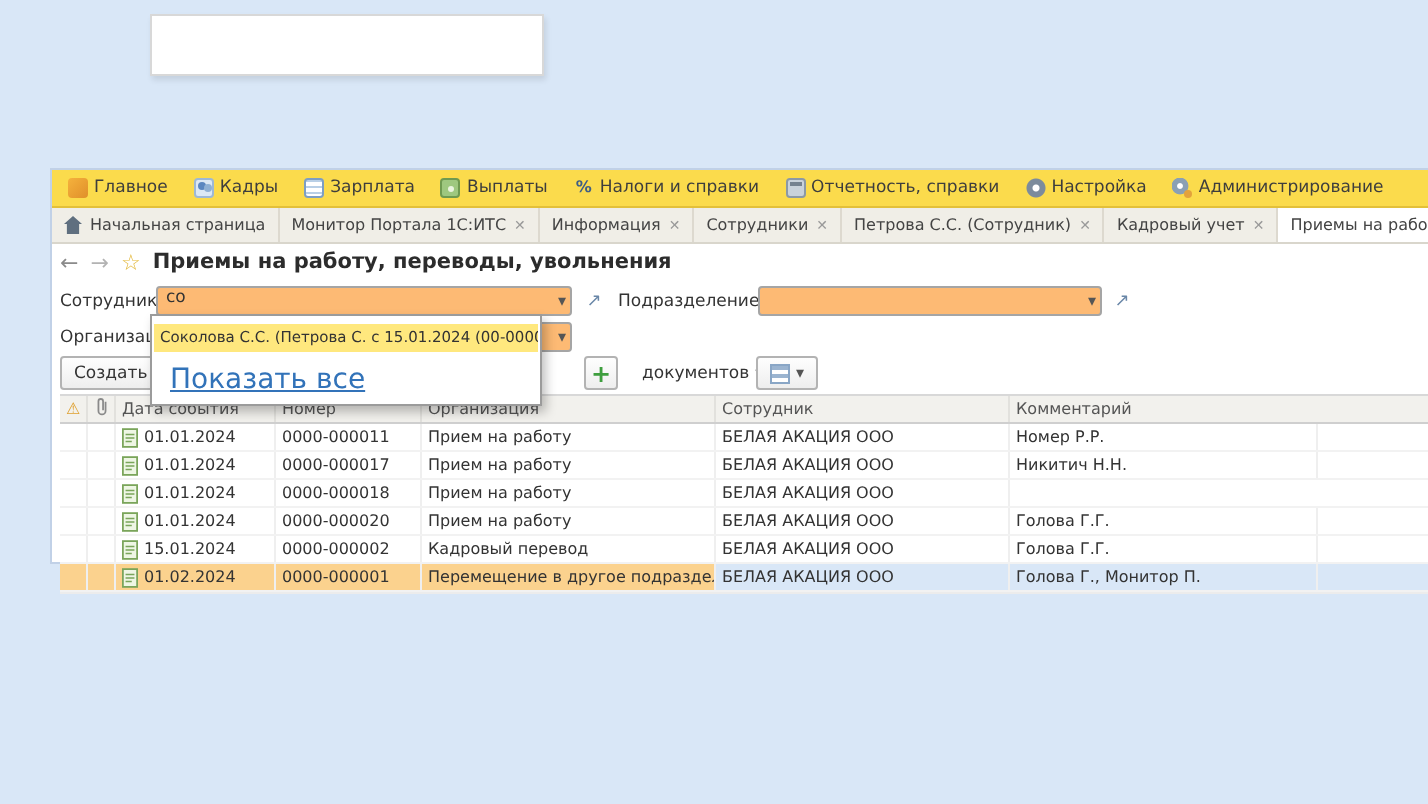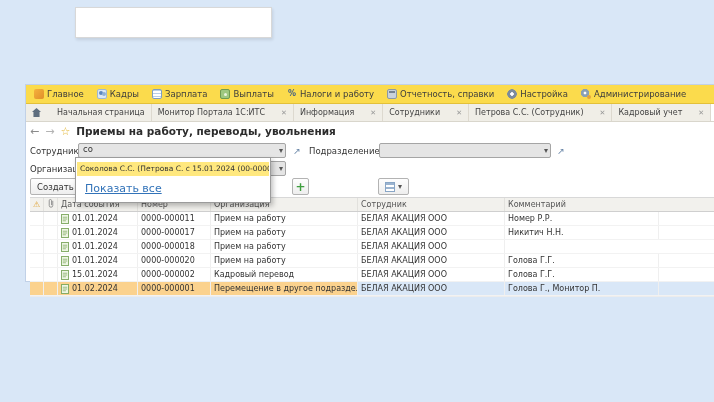--- a/index.html
+++ b/index.html
@@ -31,37 +31,37 @@
   .ic-percent{background:transparent}
   .ic-reports{background:#c9d2da;border:1px solid #8b99a6}
   .ic-reports::after{content:"";position:absolute;left:1px;top:1px;width:6px;height:2px;background:#75828f}
   .ic-settings{background:radial-gradient(circle at 50% 50%,#fff 0 1.5px,#7c8b9c 2px 4.5px,transparent 5px)}
   .ic-admin{background:radial-gradient(circle at 40% 40%,#fff 0 1.2px,#8aa0b4 1.7px 4px,transparent 4.4px)}
   .ic-admin::after{content:"";position:absolute;right:0;bottom:0;width:4px;height:4px;border-radius:50%;background:#e3a23c}
 
   
   .tabbar{height:18px;background:#f0eee7;border-bottom:1px solid #d9d6cc;display:flex;align-items:stretch;
     font-size:8px;color:#444;white-space:nowrap;overflow:hidden}
-  .tab{display:flex;align-items:center;gap:16px;padding:0 6px;border-right:1px solid #ddd9cf;cursor:pointer}
+  .tab{display:flex;align-items:center;gap:4px;padding:0 6px;border-right:1px solid #ddd9cf;cursor:pointer}
   .tab.active{background:#fff}
   .tab-close{color:#999;font-size:7px}
   .home-ic{width:9px;height:9px;background:#5f6f7f;flex:0 0 auto;
     clip-path:polygon(50% 0,100% 45%,84% 45%,84% 100%,16% 100%,16% 45%,0 45%)}
   .tab-filler{flex:1}
 
   
   .title-row{position:absolute;left:4px;top:37px;height:18px;display:flex;align-items:center;gap:6px}
   .nav-arrow{font-size:11px;color:#8b8b8b;cursor:pointer}
   .nav-arrow.fwd{color:#b3b3b3}
   .star{font-size:11px;color:var(--star,#e3b83a);cursor:pointer}
   .page-title{font-size:10.5px;font-weight:bold;color:#2c2c2c}
 
   
   .f-label{position:absolute;font-size:8.5px;color:#333}
-  .field{position:absolute;height:15px;border:1px solid #a5a5a5;border-radius:2px;background:#e5e5e5;
+  .field{position:absolute;height:15px;border:1px solid #a5a5a5;border-radius:2px;background:#fdba74;
     font-size:8.5px;display:flex;align-items:flex-start;padding:0 12px 0 4px;overflow:hidden}
   .field .caret{position:absolute;right:2px;top:2px;color:#555;font-size:8px;cursor:pointer}
   .open-btn{position:absolute;width:12px;height:12px;font-size:9px;color:#6a87a8;
     display:flex;align-items:center;justify-content:center;cursor:pointer}
   .checkbox{position:absolute;width:11px;height:11px;border:1px solid #8f8f8f;border-radius:1px;background:#fff;cursor:pointer}
   .checkbox .mark{display:none;position:absolute;left:1px;top:-2px;color:#2f8b2f;font-weight:bold;font-size:9px}
   .checkbox.checked .mark{display:block}
 
   
   .btn{position:absolute;height:17px;border:1px solid #b3b3b3;border-radius:2px;
@@ -85,21 +85,21 @@
     overflow:hidden;white-space:nowrap;display:flex;align-items:center;gap:3px}
   .td:last-child{border-right:none}
   .trow.hl .td:nth-child(-n+5){background:var(--row-highlight,#fbd28e)}
   .doc-ic{flex:0 0 auto}
 
   
   .popup{position:absolute;left:75px;top:157px;width:196px;height:46px;background:#fff;
     border:1px solid #9b9b9b;box-shadow:2px 3px 5px rgba(0,0,0,.25);z-index:50;padding:4px 1px 0 1px}
   .suggestion{height:14px;background:var(--suggestion-highlight,#ffe87e);padding:0 3px;
     font-size:7.5px;line-height:13px;white-space:nowrap;overflow:hidden;cursor:pointer}
-  .show-all{margin:6px 0 0 8px;font-size:11px;color:var(--link,#3273b9);text-decoration:underline;
+  .show-all{margin:6px 0 0 8px;font-size:14px;color:var(--link,#3273b9);text-decoration:underline;
     display:inline-block;cursor:pointer}
 </style>
 </head>
 <body>
 
 <div class="screen">
 
   <div class="float-panel"></div>
 
   <div class="app">
@@ -120,21 +120,21 @@
     <span class="mi-label">Зарплата</span>
   </div>
 
   <div class="menu-item">
     <span class="mi-icon ic-payments"></span>
     <span class="mi-label">Выплаты</span>
   </div>
 
   <div class="menu-item">
     <span class="mi-icon ic-percent">%</span>
-    <span class="mi-label">Налоги и работу</span>
+    <span class="mi-label">Налоги и справки</span>
   </div>
 
   <div class="menu-item">
     <span class="mi-icon ic-reports"></span>
     <span class="mi-label">Отчетность, справки</span>
   </div>
 
   <div class="menu-item">
     <span class="mi-icon ic-settings"></span>
     <span class="mi-label">Настройка</span>
@@ -213,20 +213,24 @@
       <span></span>
       <span class="caret">▾</span>
     </div>
 
     <div class="btn" style="left:4px;top:93px">
       <span>Создать</span>
       <span class="caret">▾</span>
     </div>
     <div class="btn" style="left:266px;top:93px;width:17px;justify-content:center;padding:0">
       <span class="plus-glyph">+</span>
+    </div>
+    <div class="btn flat" style="left:288px;top:93px">
+      <span>документов</span>
+      <span class="caret">▾</span>
     </div>
     <div class="btn" style="left:352px;top:93px">
       <span class="ic-list"></span>
       <span class="caret">▾</span>
     </div>
 
     <div class="table">
       <div class="thead">
         <div class="th"><span class="warn">⚠</span></div>
         <div class="th">

